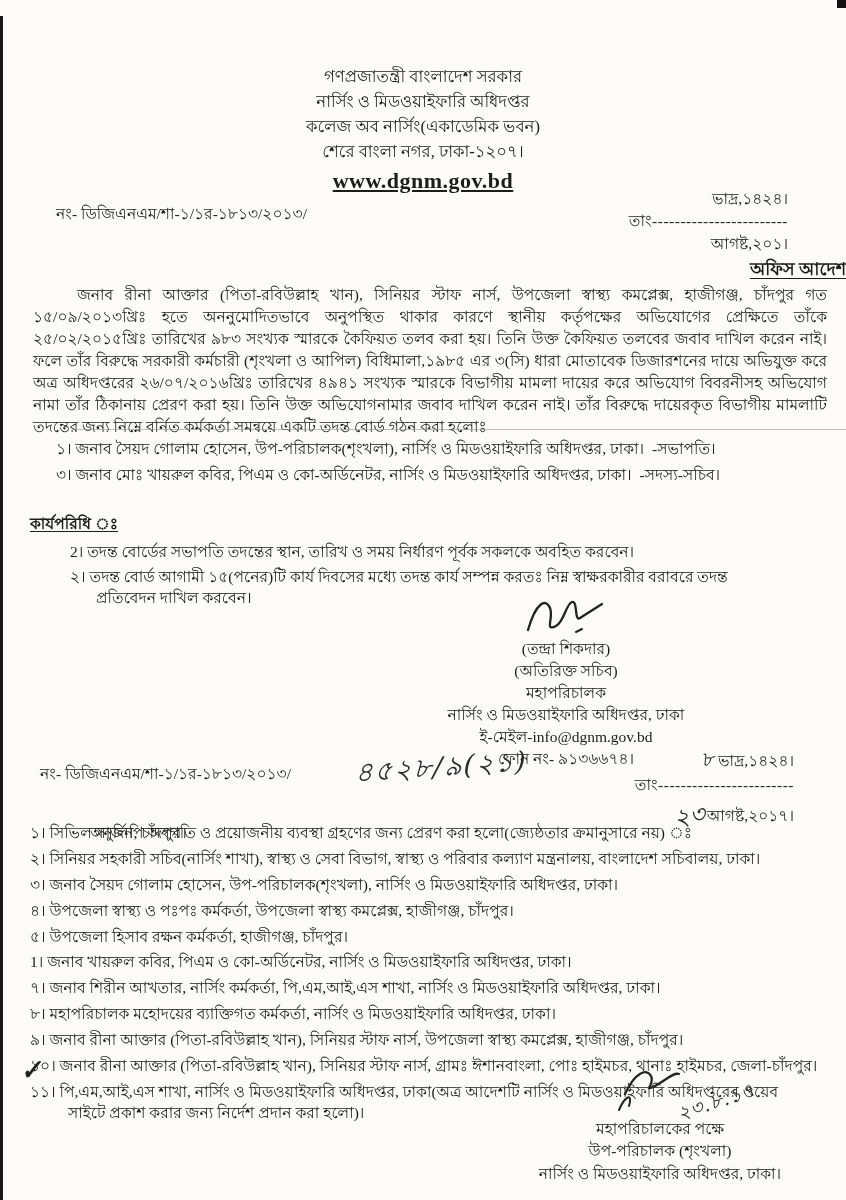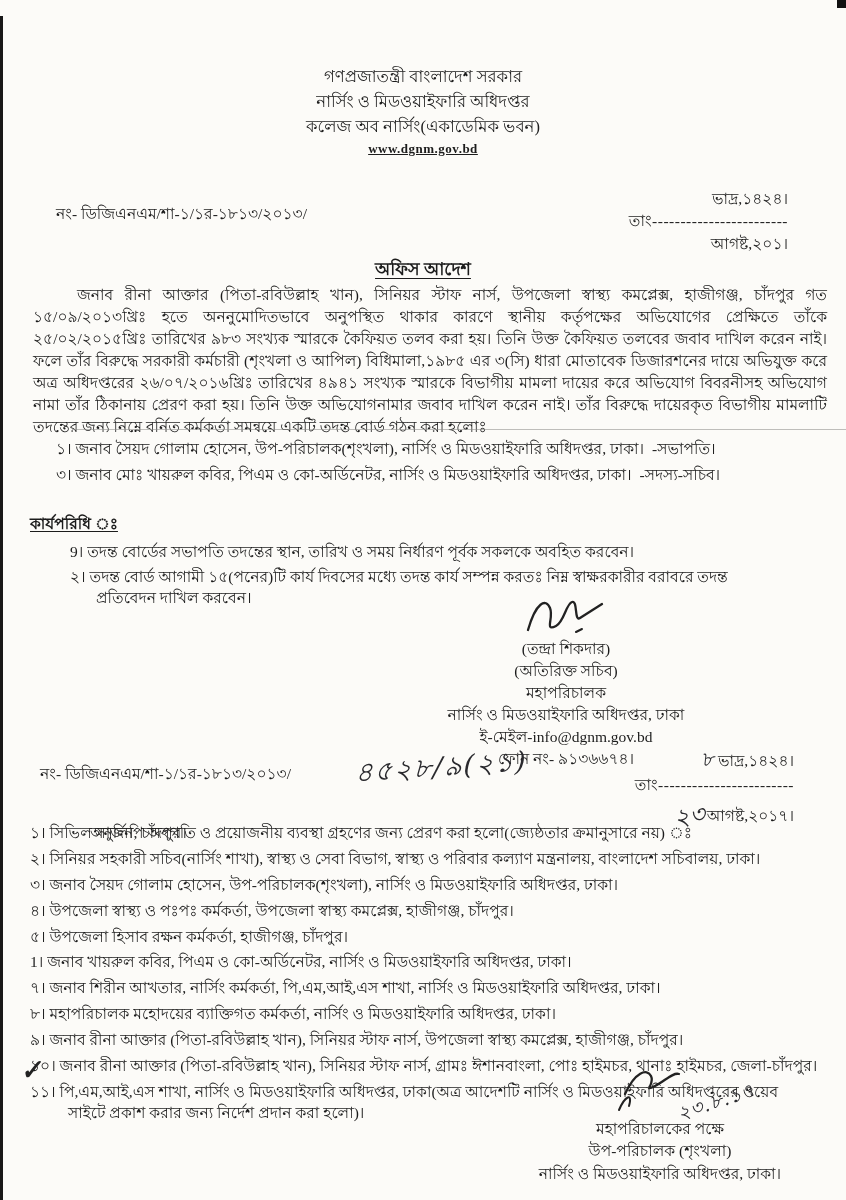--- a/index.html
+++ b/index.html
@@ -17,41 +17,41 @@
     box-shadow:0 0 6px rgba(0,0,0,.35);
     font-size:15.5px;
     line-height:1.4;
   }
   
   .scan-edge-left{position:absolute;left:0;top:16px;width:3px;height:1184px;background:#181818;}
   .scan-corner-tr{position:absolute;right:0;top:0;width:9px;height:8px;background:#111;}
   .scan-rule{position:absolute;height:1px;background:#8a8a86;opacity:.55;}
   
   .header{position:absolute;top:64px;left:0;width:100%;text-align:center;font-size:16.5px;line-height:1.52;}
-  .header .site{font-weight:bold;text-decoration:underline;font-size:13px;letter-spacing:.5px;font-family:"Liberation Serif",serif;}
+  .header .site{font-weight:bold;text-decoration:underline;font-size:22px;letter-spacing:.5px;font-family:"Liberation Serif",serif;}
   
   .memo-no-1{position:absolute;left:56px;top:203px;}
   .memo-no-2{position:absolute;left:40px;top:763px;white-space:nowrap;}
   .dateblock1{position:absolute;right:58px;top:188px;text-align:right;line-height:1.45;}
   .dateblock2{position:absolute;right:52px;top:745px;text-align:right;line-height:1.45;}
   .dateblock1 .tang,.dateblock2 .tang{letter-spacing:.5px;}
   
   .hw{
     font-family:"DejaVu Serif",serif;
     font-style:italic;
     color:#2a2a2e;
     display:inline-block;
   }
   .hw-memo{font-size:27px;transform:rotate(-4deg) skewX(-6deg);position:absolute;left:355px;top:748px;letter-spacing:2px;}
   .hw-day{font-size:20px;transform:rotate(-8deg);margin-right:4px;}
   .hw-day2{font-size:24px;transform:rotate(-10deg);margin-right:2px;position:relative;top:3px;}
   .hw-check{position:absolute;left:20px;top:1052px;font-size:26px;font-weight:bold;transform:rotate(-6deg);color:#222;}
   .hw-sigdate{font-size:19px;transform:rotate(-18deg);letter-spacing:1px;}
   
-  .doc-title{position:absolute;top:257px;left:0;width:100%;text-align:center;font-size:17.5px;font-weight:bold;}
+  .doc-title{position:absolute;top:257px;left:0;width:100%;text-align:right;font-size:17.5px;font-weight:bold;}
   .doc-title span{text-decoration:underline;text-underline-offset:3px;}
   
   .body-para{
     position:absolute;left:33px;top:284px;width:794px;
     text-align:justify;text-indent:44px;line-height:1.42;
   }
   
   .board-list{position:absolute;left:56px;top:438px;width:766px;}
   .board-row{display:flex;justify-content:flex-start;margin-bottom:4.5px;}
   .board-row .role{white-space:nowrap;padding-left:8px;}
@@ -78,20 +78,21 @@
 
 <div class="page">
 
   <div class="scan-edge-left"></div>
   <div class="scan-corner-tr"></div>
 
   <div class="header">
     <div>গণপ্রজাতন্ত্রী বাংলাদেশ সরকার</div>
     <div>নার্সিং ও মিডওয়াইফারি অধিদপ্তর</div>
     <div>কলেজ অব নার্সিং(একাডেমিক ভবন)</div>
+    <div>শেরে বাংলা নগর, ঢাকা-১২০৭।</div>
     <div class="site">www.dgnm.gov.bd</div>
   </div>
 
   <div class="memo-no-1">নং- ডিজিএনএম/শা-১/১র-১৮১৩/২০১৩/</div>
   <div class="dateblock1">
     <div>ভাদ্র,১৪২৪।</div>
     <div class="tang">তাং------------------------</div>
     <div>আগষ্ট,২০১।</div>
   </div>
 
@@ -106,21 +107,21 @@
       <span class="role">-সভাপতি।</span>
     </div>
     <div class="board-row">
       <span>৩। জনাব মোঃ খায়রুল কবির, পিএম ও কো-অর্ডিনেটর, নার্সিং ও মিডওয়াইফারি অধিদপ্তর, ঢাকা।</span>
       <span class="role">-সদস্য-সচিব।</span>
     </div>
   </div>
 
   <div class="tor-head"><span>কার্যপরিধি ঃ</span></div>
   <div class="tor-list">
-    <div class="tor-item">9। তদন্ত বোর্ডের সভাপতি তদন্তের স্থান, তারিখ ও সময় নির্ধারণ পূর্বক সকলকে অবহিত করবেন।</div>
+    <div class="tor-item">2। তদন্ত বোর্ডের সভাপতি তদন্তের স্থান, তারিখ ও সময় নির্ধারণ পূর্বক সকলকে অবহিত করবেন।</div>
     <div class="tor-item">২। তদন্ত বোর্ড আগামী ১৫(পনের)টি কার্য দিবসের মধ্যে তদন্ত কার্য সম্পন্ন করতঃ নিম্ন স্বাক্ষরকারীর বরাবরে তদন্ত প্রতিবেদন দাখিল করবেন।</div>
   </div>
 
   <div class="sig1">
     <div class="scribble">
       <svg width="120" height="46" viewBox="0 0 120 46">
         <path d="M22 38 C30 10, 40 6, 44 16 C48 26, 38 40, 50 34 C58 30, 60 12, 66 10 C72 8, 68 30, 74 26 L96 12" fill="none" stroke="#222" stroke-width="2.3" stroke-linecap="round"></path>
         <path d="M70 40 l6 -3" fill="none" stroke="#222" stroke-width="2" stroke-linecap="round"></path>
       </svg>
     </div>

